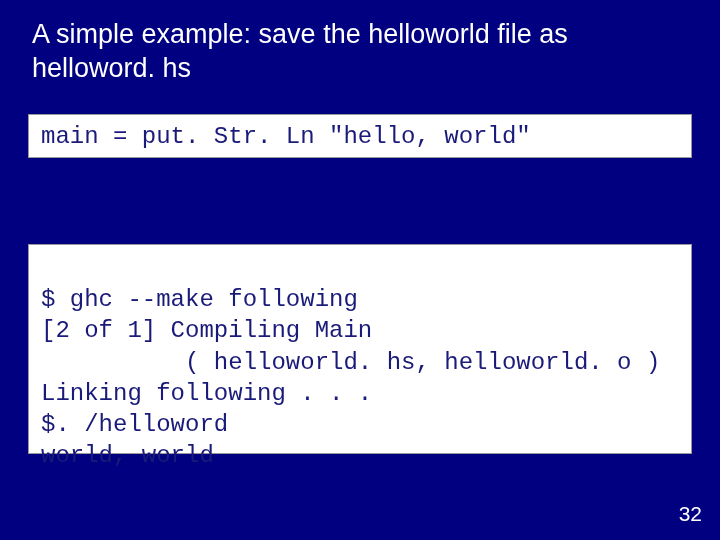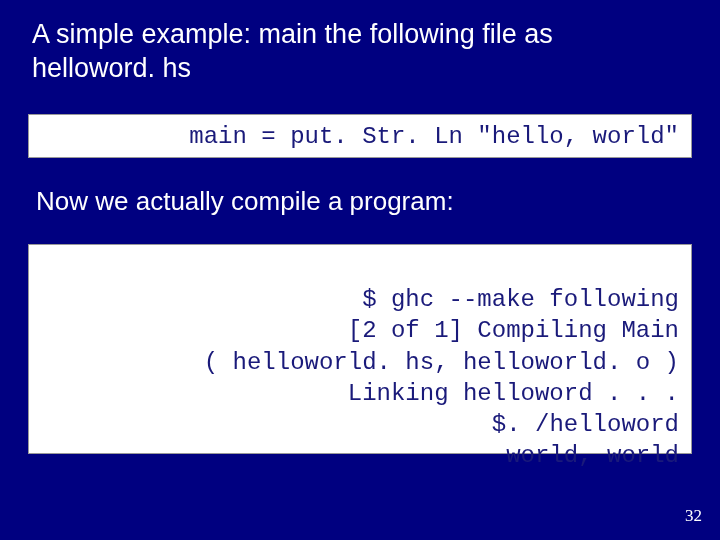--- a/index.html
+++ b/index.html
@@ -30,21 +30,20 @@
     position: absolute;
     background: #ffffff;
     border: 1px solid #999;
     box-sizing: border-box;
     padding: 6px 12px;
     font-family: Consolas, "Courier New", monospace;
     font-size: 24px;
     color: #1a1a7a;
     line-height: 1.3;
     white-space: pre;
-    text-align: right;
   }
   .box1 {
     left: 28px;
     top: 114px;
     width: 664px;
     height: 44px;
   }
   .subtext {
     position: absolute;
     left: 36px;
@@ -57,38 +56,37 @@
     top: 244px;
     width: 664px;
     height: 210px;
     padding-top: 8px;
   }
   .pagenum {
     position: absolute;
     right: 18px;
     bottom: 14px;
     color: #ffffff;
-    font-size: 17px;
-    font-family: Liberation Serif, serif;
+    font-size: 21px;
+    font-family: Liberation Sans, sans-serif;
   }
 </style>
 </head>
 <body>
 
 <div class="slide">
 
-  <div class="heading">A simple example: main the following file as helloword. hs</div>
+  <div class="heading">A simple example: save the helloworld file as helloword. hs</div>
 
   <div class="code-box box1">main = put. Str. Ln "hello, world"</div>
 
-  <div class="subtext">Now we actually compile a program:</div>
 
   <div class="code-box box2">
 <span>$ ghc --make following</span>
 <span>[2 of 1] Compiling Main</span>
 <span>          ( helloworld. hs, helloworld. o )</span>
-<span>Linking helloword . . .</span>
+<span>Linking following . . .</span>
 <span>$. /helloword</span>
 <span>world, world</span></div>
 
   <div class="pagenum">32</div>
 
 </div>
 
 </body></html>

